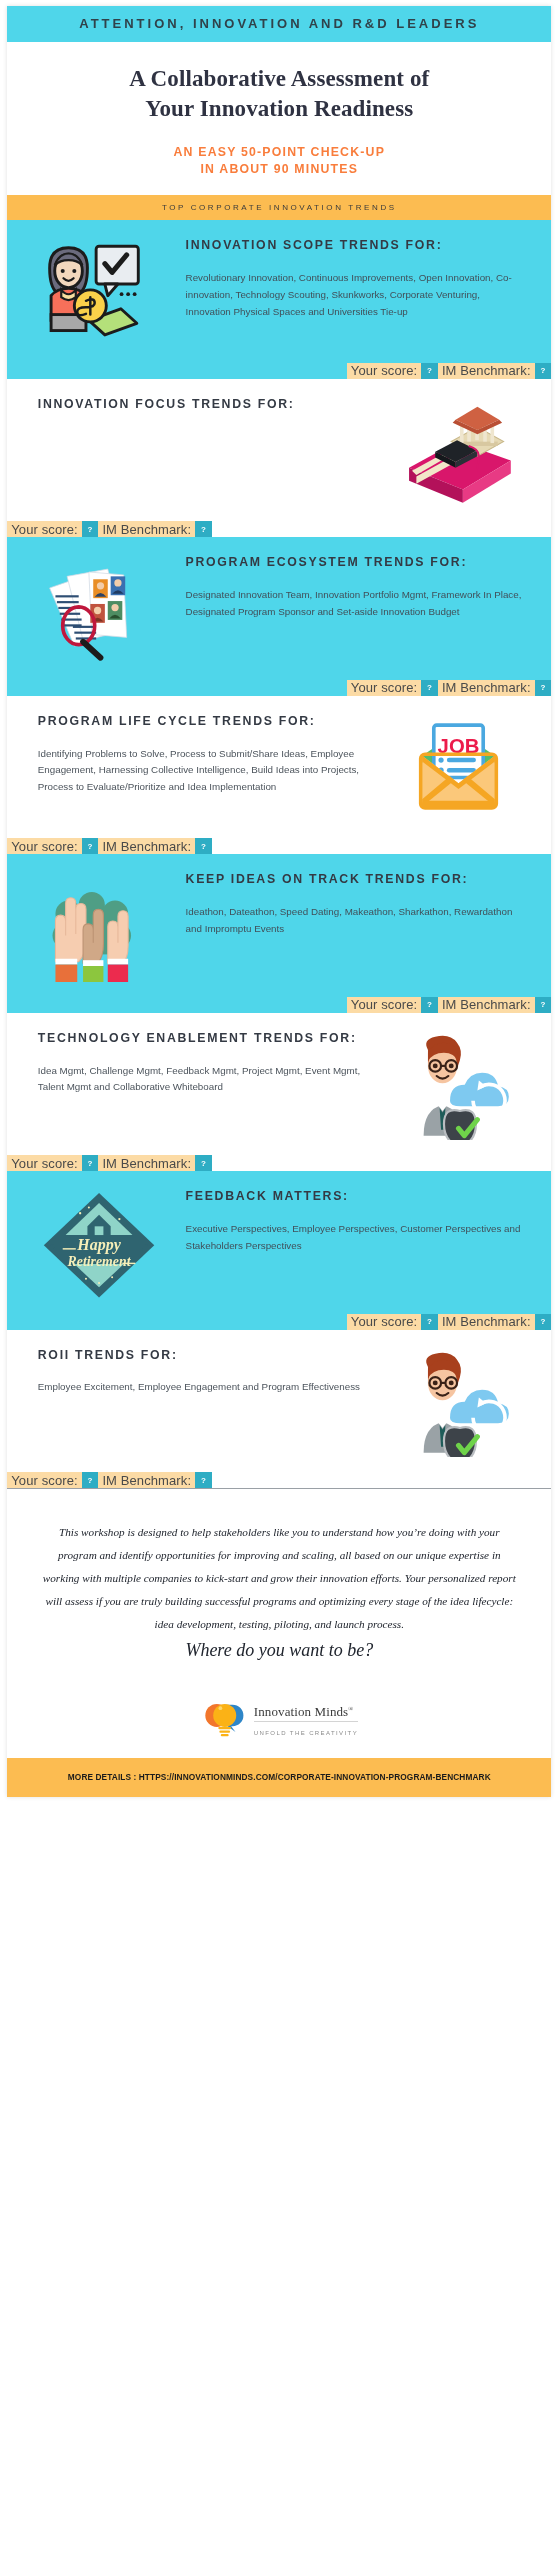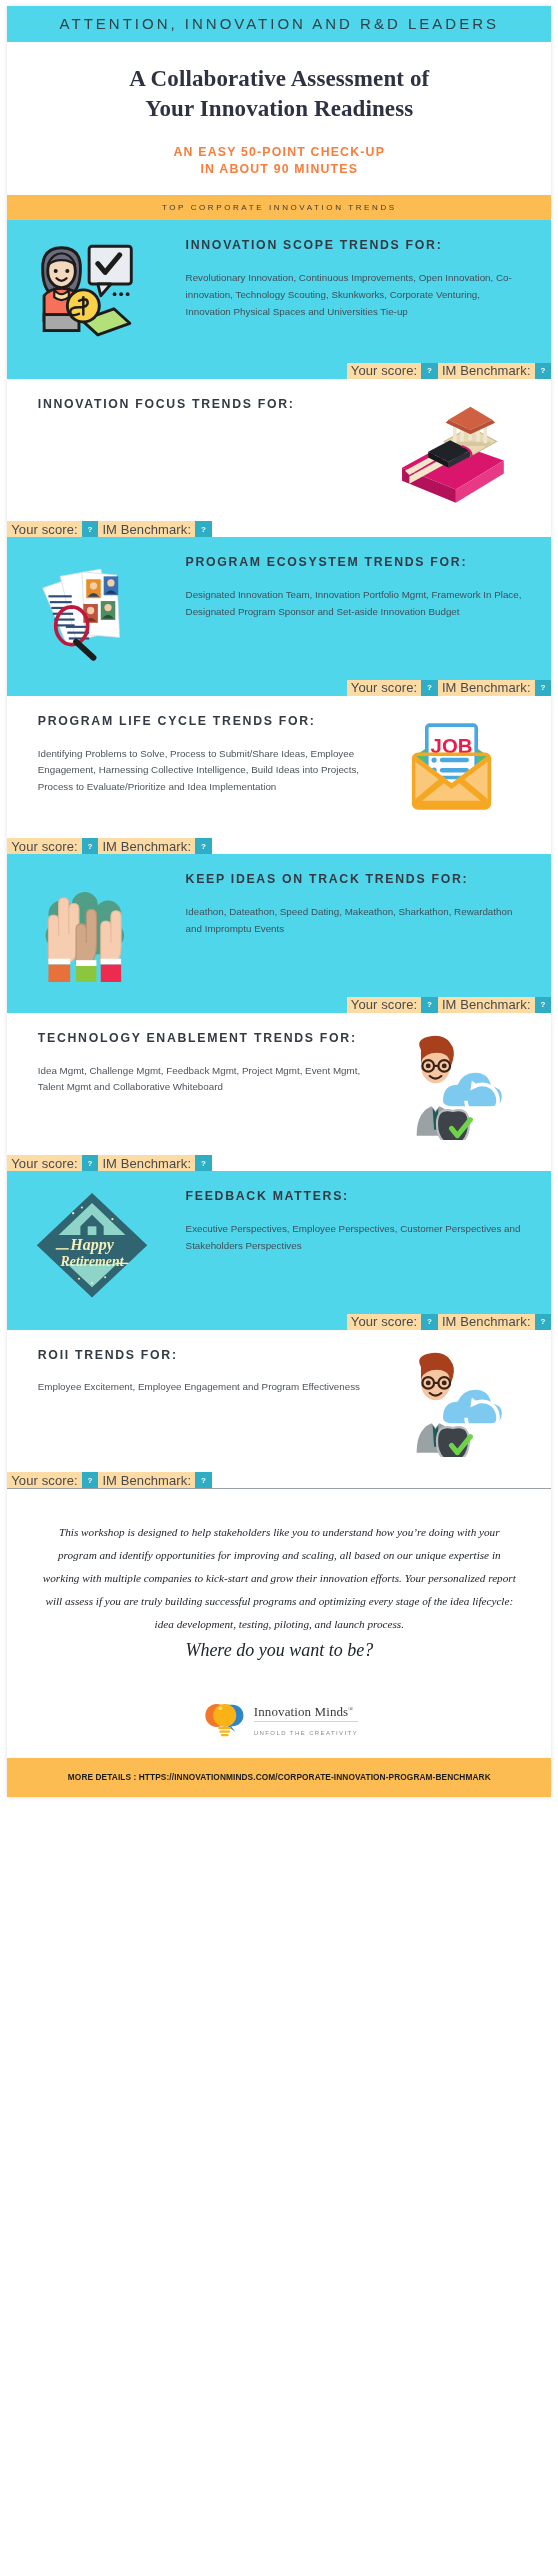--- a/index.html
+++ b/index.html
@@ -25,22 +25,22 @@
 
   
   .eyebrow {
     background: #4fd6ea;
     height: 36px;
     display: flex;
     align-items: center;
     justify-content: center;
   }
   .eyebrow-text {
-    font-size: 15px;
-    font-weight: normal;
+    font-size: 13px;
+    font-weight: bold;
     letter-spacing: 3px;
     color: #30424a;
   }
 
   
   .hero { padding: 22px 29px 16px 29px; text-align: center; }
   .hero-title {
     font-family: "Liberation Serif", serif;
     font-weight: bold;
     font-size: 23px;
@@ -81,20 +81,21 @@
     padding: 16px 20.3px 7.3px 20.3px;
     min-height: 109px;
   }
   .section.media-left .section-inner { flex-direction: row; }
   .section.media-right .section-inner { flex-direction: row-reverse; }
   .media {
     width: 145px;
     flex: 0 0 145px;
     display: flex;
     align-items: flex-start;
+    justify-content: center;
     padding-top: 2.9px;
   }
   .copy { flex: 1 1 auto; padding: 0 4.4px; }
   .section.media-left .copy { padding-left: 13px; }
   .section.media-right .copy { padding-right: 13px; padding-left: 10.2px; }
   .sec-title {
     font-size: 12.3px;
     font-weight: bold;
     letter-spacing: 1.7px;
     line-height: 1.58;

